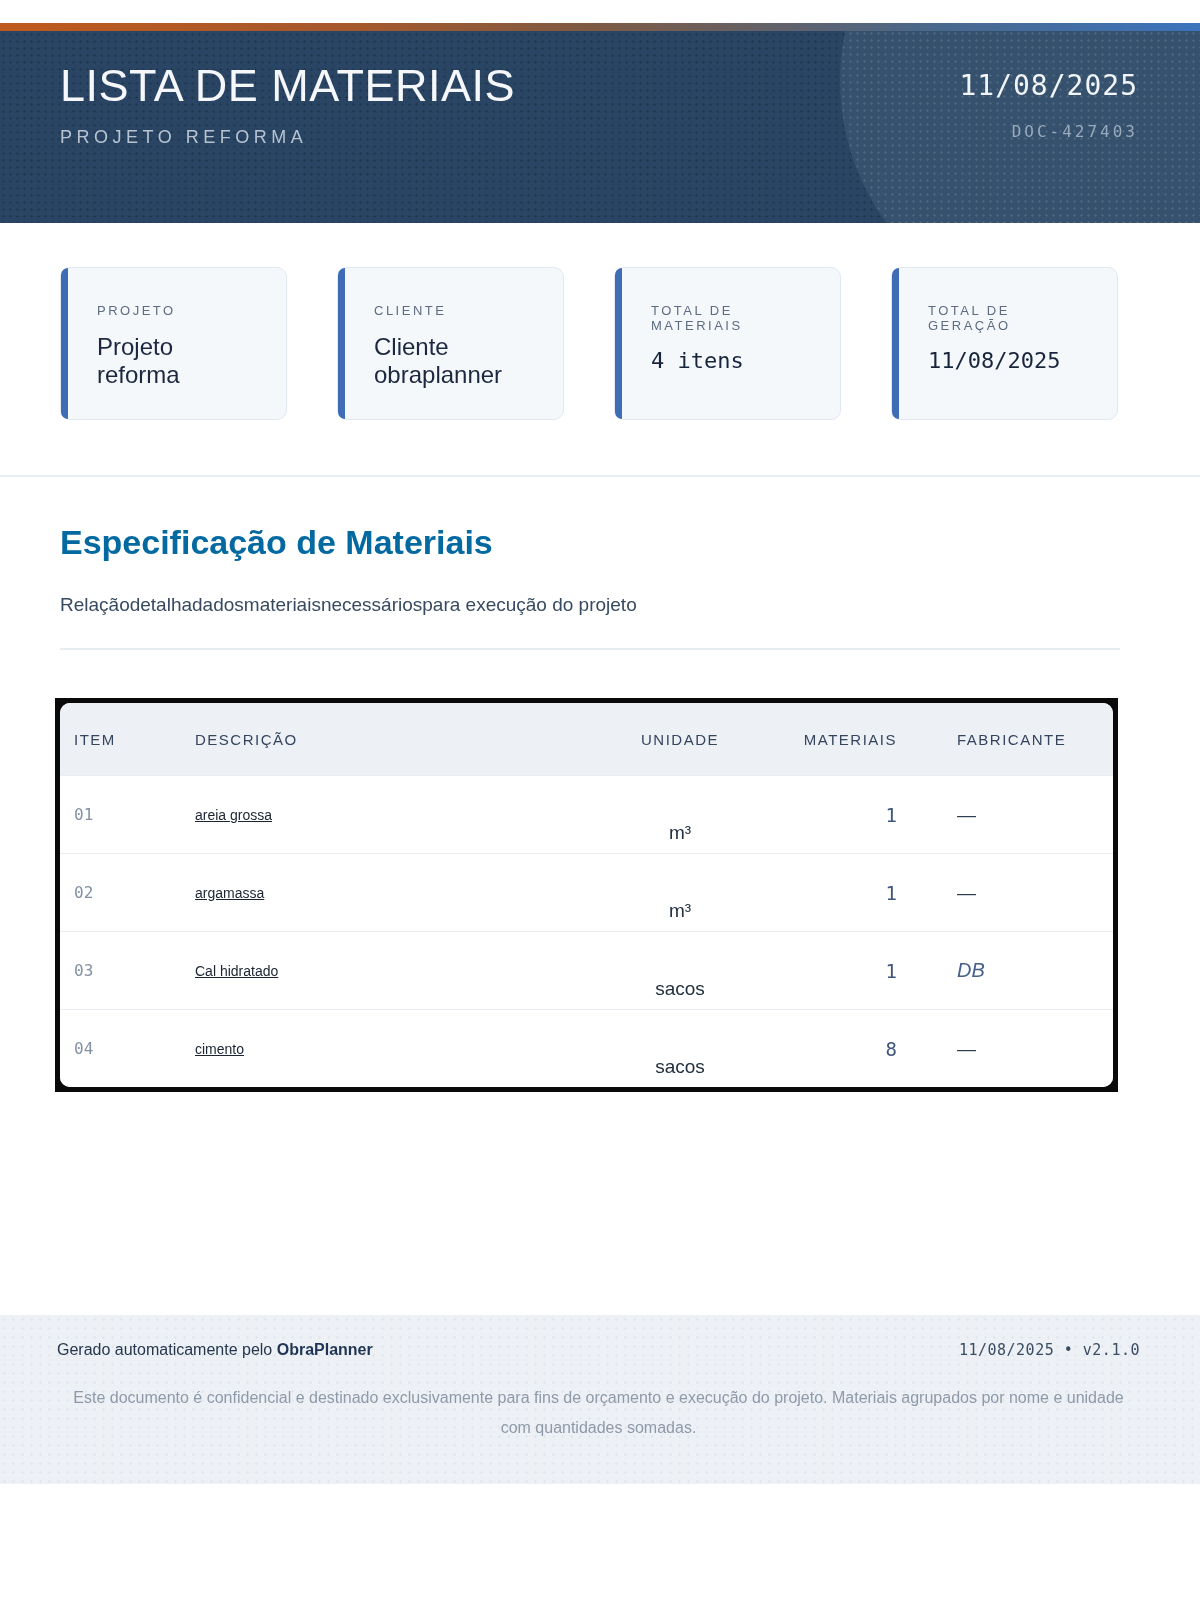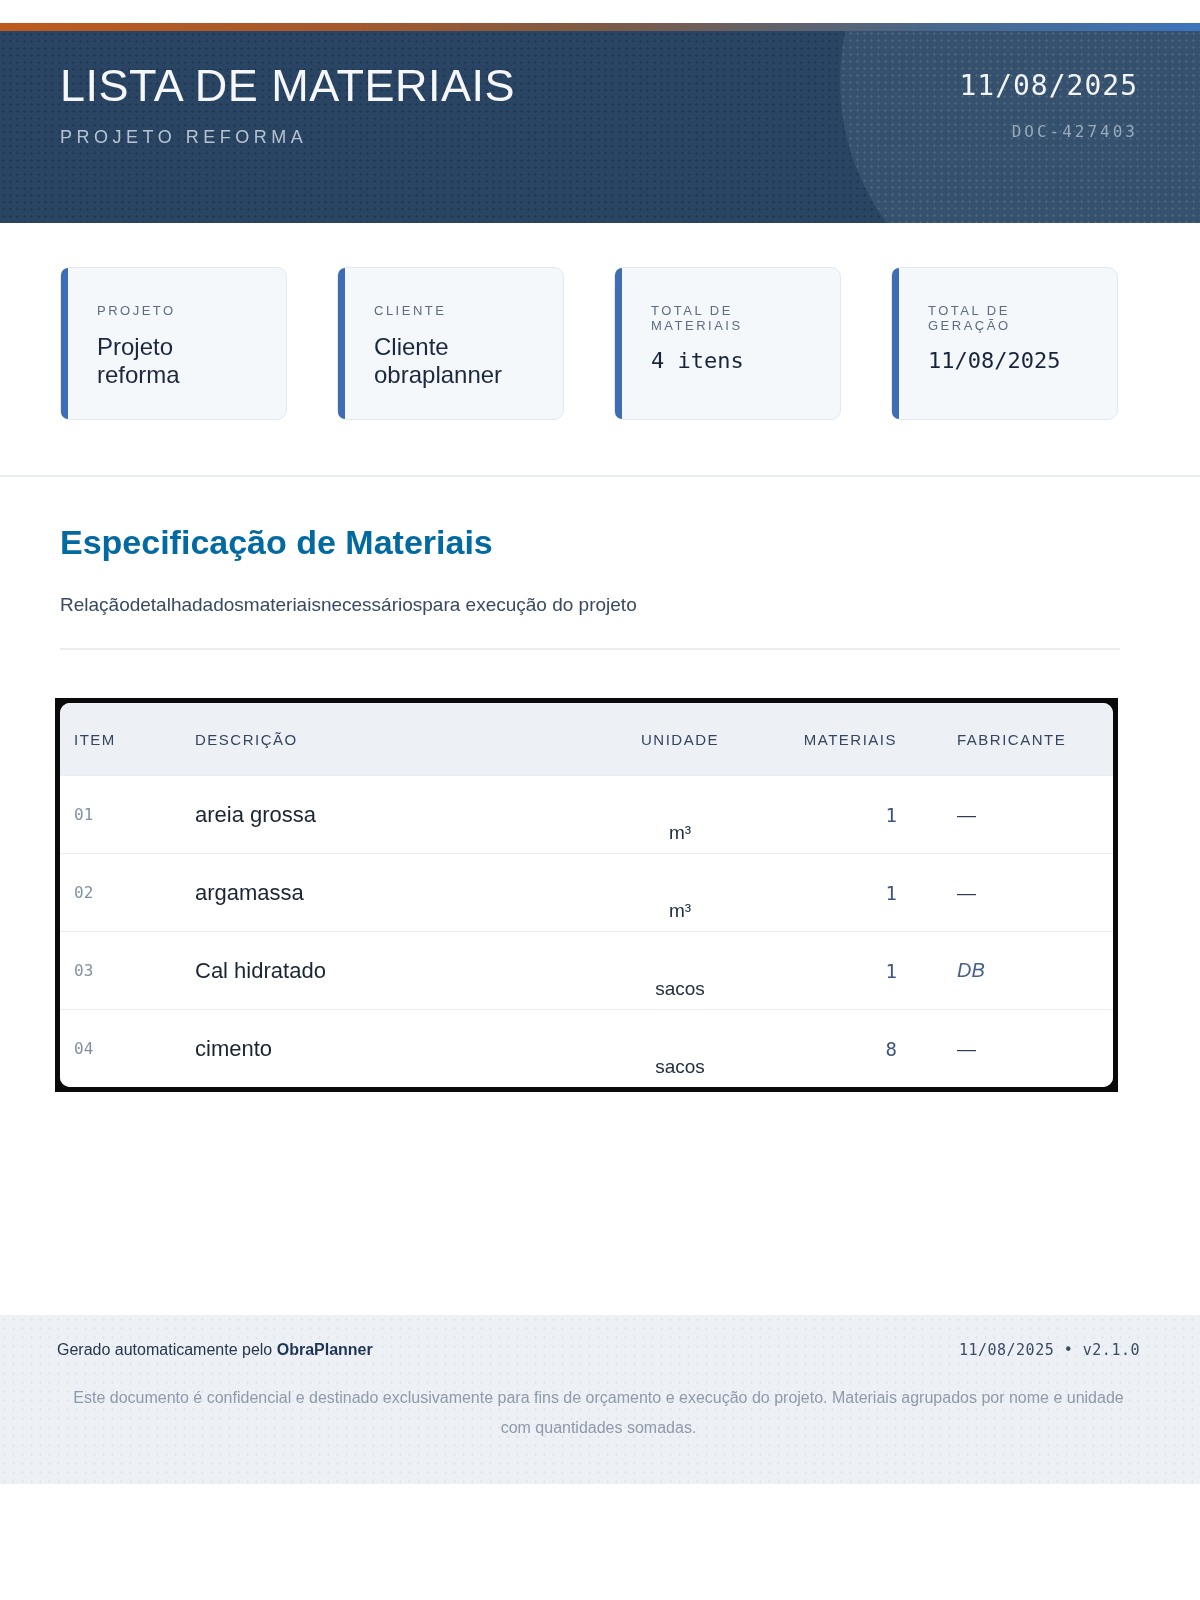--- a/index.html
+++ b/index.html
@@ -53,21 +53,21 @@
   .trow { display:grid; grid-template-columns:135px 405px 160px 175px 1fr; align-items:center; }
   .thead { background:#edf1f6; height:72px; }
   .th { color:#35455e; font-size:15px; letter-spacing:1.5px; font-weight:500; }
   .tbody-row { height:78px; border-top:1px solid #e9edf2; background:#ffffff; }
   .c-item { padding-left:14px; }
   .c-desc { padding-left:0; }
   .c-unit { text-align:center; }
   .c-qty { text-align:right; padding-right:38px; }
   .c-fab { padding-left:22px; }
   .td-item { font-family:"DejaVu Sans Mono", monospace; font-size:16px; color:#8290a4; }
-  .td-desc { color:#1a2432; font-size:22px; }
+  .td-desc { color:#1a2432; font-size:14px;text-decoration:underline; }
   .td-unit { color:#22303f; font-size:19px;margin-top:36px; }
   .td-qty { font-family:"DejaVu Sans Mono", monospace; font-size:19px; color:#3e567c; }
   .td-fab { color:#2e3e52; font-size:19px; }
   .td-fab.brand { color:#45608a; font-style:italic; font-size:20px; }
 
   
   .footer { position:absolute; left:0; right:0; top:1315px; height:169px; background:#edf1f6;
     background-image:radial-gradient(rgba(120,140,165,.10) 1px, transparent 1.2px);
     background-size:9px 9px; padding:26px 60px 16px 57px; }
   .footer-row { display:flex; justify-content:space-between; align-items:baseline; }

